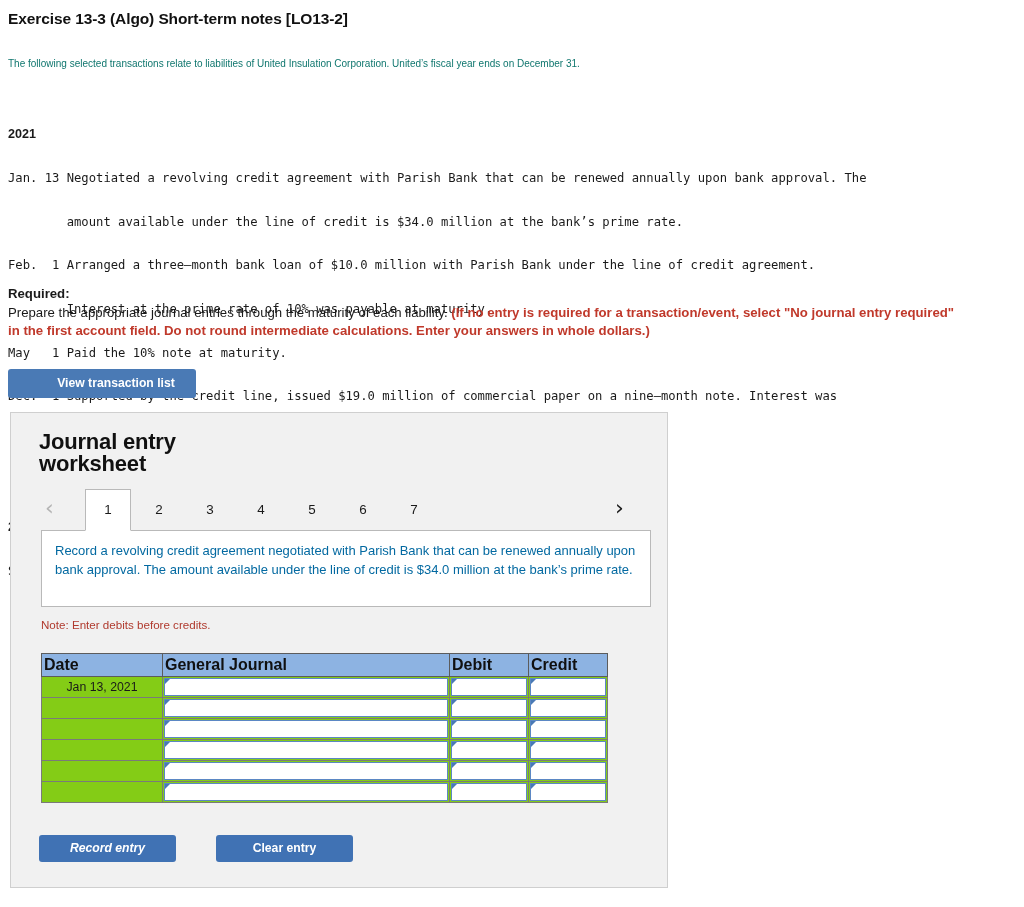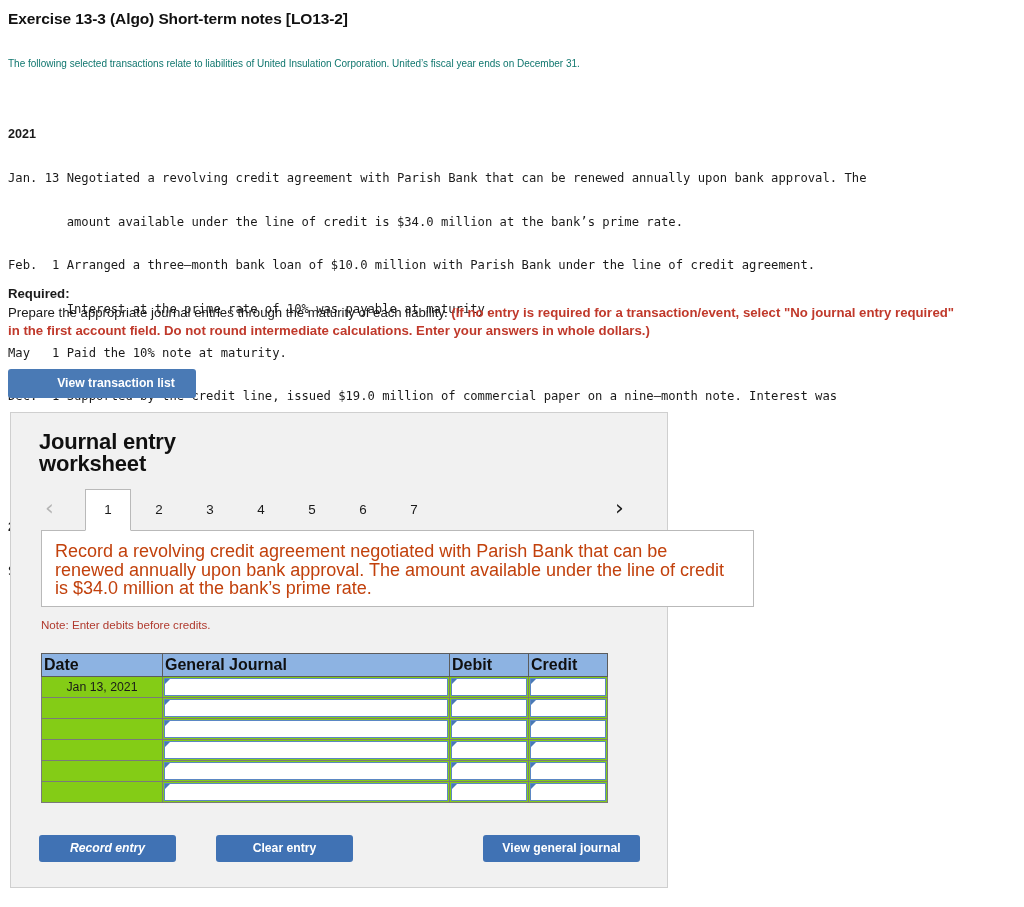--- a/index.html
+++ b/index.html
@@ -157,29 +157,29 @@
     z-index: 3;
     height: 42px;
     line-height: 40px;
   }
 
   
   .instruction-box {
     position: absolute;
     left: 30px;
     top: 117px;
-    width: 713px;
+    width: 610px;
     height: 77px;
     background: #ffffff;
     border: 1px solid #b9b9b9;
     box-sizing: border-box;
     padding: 11px 13px;
-    font-size: 18px;
+    font-size: 13px;
     line-height: 18.6px;
-    color: #c2410c;
+    color: #0369a1;
     z-index: 2;
   }
 
   .note-text {
     position: absolute;
     left: 30px;
     top: 205px;
     font-size: 11.6px;
     color: #b03a2e;
   }
@@ -399,17 +399,16 @@
             </td>
           <td>
               <div class="input-shell"></div>
             </td>
         </tr>
       </tbody>
     </table>
 
     <div class="btn btn-record">Record entry</div>
     <div class="btn btn-clear">Clear entry</div>
-    <div class="btn btn-viewgj">View general journal</div>
 
   </div>
 
 </div>
 
 </body></html>

